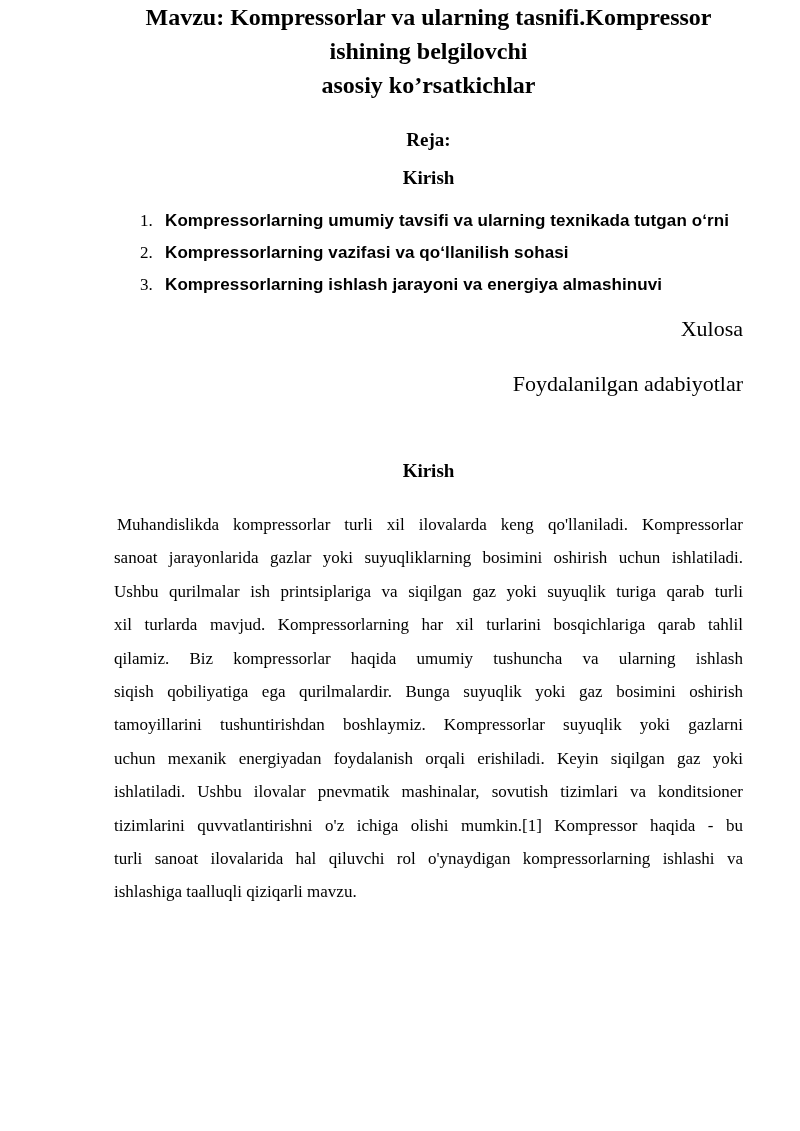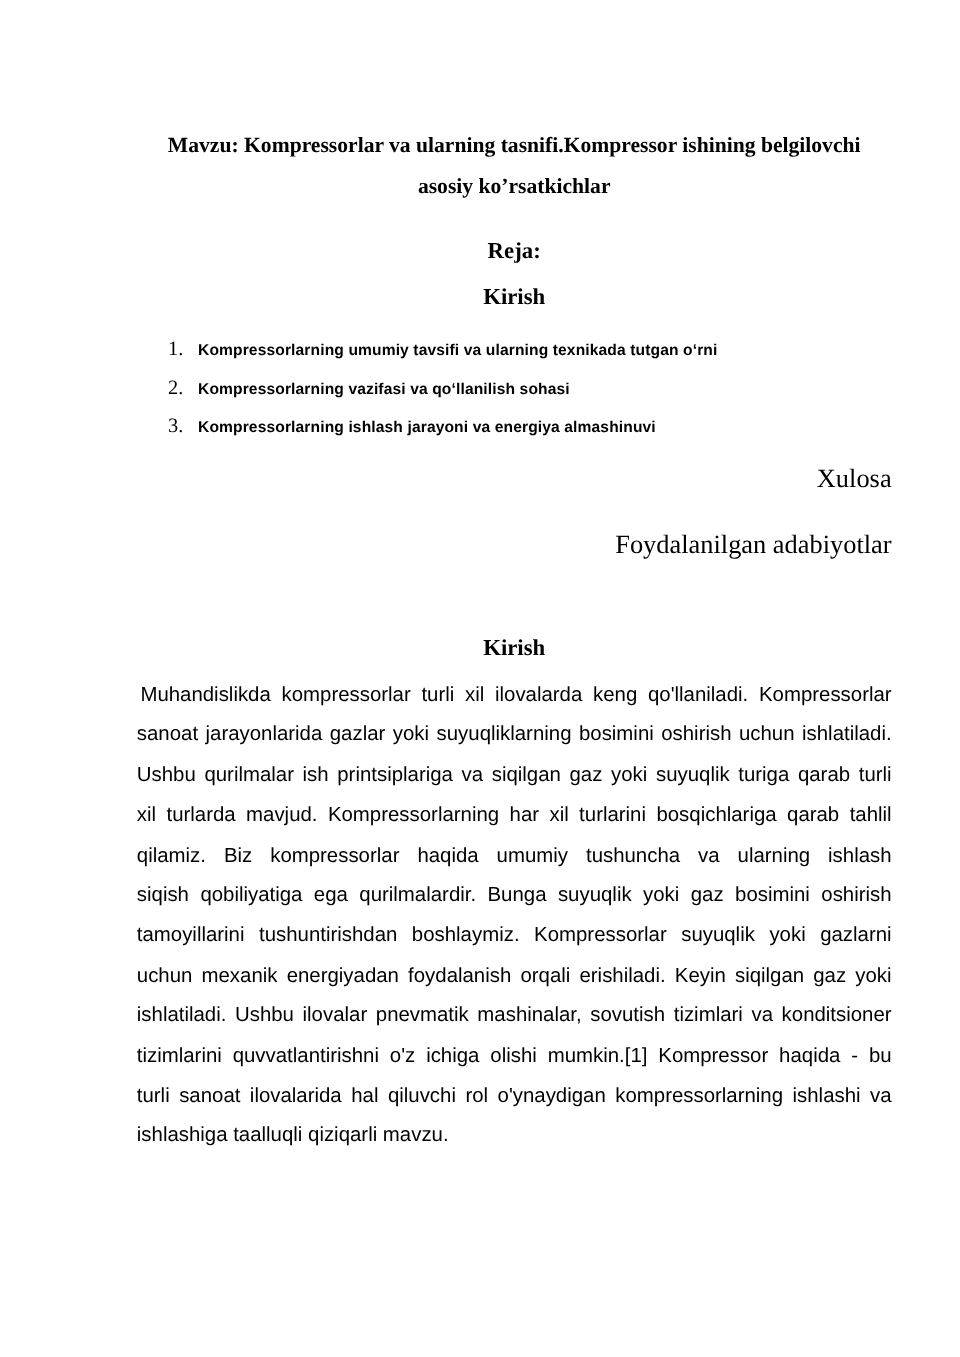--- a/index.html
+++ b/index.html
@@ -12,22 +12,21 @@
     width: 800px;
     height: 1131px;
     background: #ffffff;
     box-sizing: border-box;
     padding: 0 57px 0 114px;
     overflow: hidden;
     color: #000000;
     font-family: "Liberation Serif", serif;
   }
   .doc-title {
-    margin-top: 104px;
-    font-size: 18px;
+    font-size: 24px;
     line-height: 34px;
     font-weight: bold;
     text-align: center;
     font-family: "Liberation Serif", serif;
   }
   .plan-label {
     margin-top: 21px;
     font-size: 19px;
     line-height: 34px;
     font-weight: bold;
@@ -52,43 +51,43 @@
   }
   .plan-item .num {
     width: 25px;
     flex: 0 0 25px;
     font-family: "Liberation Serif", serif;
     font-size: 17px;
   }
   .plan-item .item-text {
     font-family: "Liberation Sans", sans-serif;
     font-weight: bold;
-    font-size: 13px;
+    font-size: 17px;
     letter-spacing: 0.1px;
   }
   .subheading {
     padding-left: 26px;
     font-size: 22px;
     line-height: 34px;
     font-weight: normal;
     text-align: right;
   }
   .subheading.xulosa { margin-top: 11px; }
   .subheading.adabiyotlar { margin-top: 21px; }
   .section-heading {
     margin-top: 53px;
     font-size: 19px;
     line-height: 34px;
     font-weight: bold;
     text-align: center;
   }
   .body-paragraph {
-    margin-top: 4px;
+    margin-top: 20px;
     font-size: 17px;
-    font-family: Liberation Sans, sans-serif;
+    font-family: Liberation Serif, serif;
   }
   .body-paragraph .line {
     line-height: 33.4px;
     height: 33.4px;
     text-align: justify;
     text-align-last: justify;
     white-space: nowrap;
   }
   .body-paragraph .line:first-child { text-indent: 3px; }
   .body-paragraph .line:last-child {

